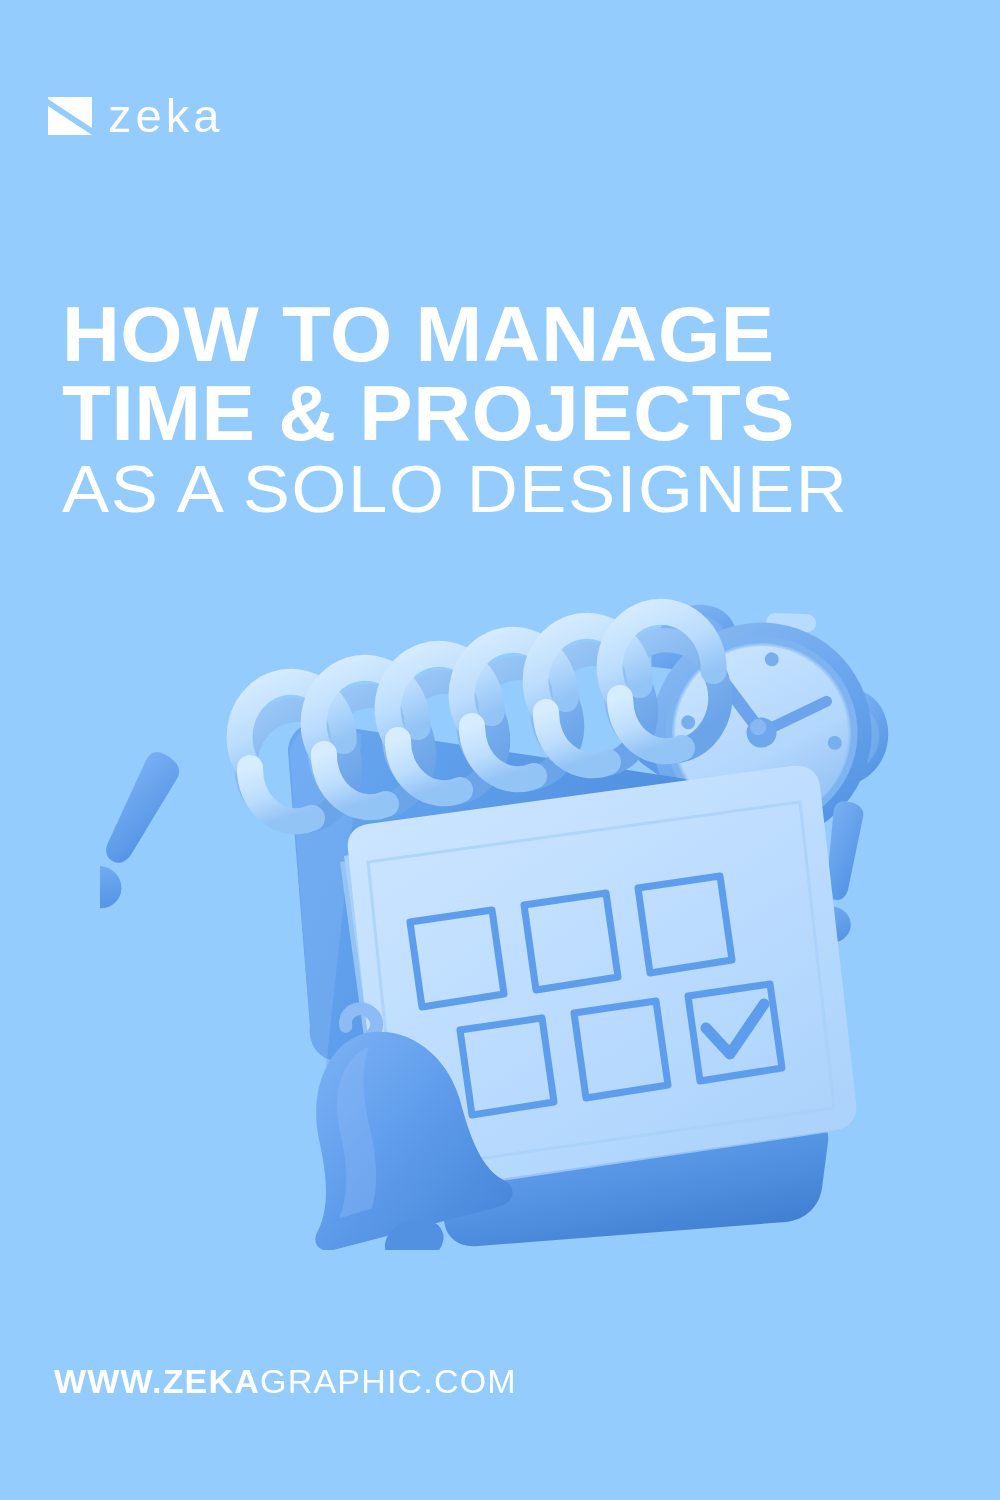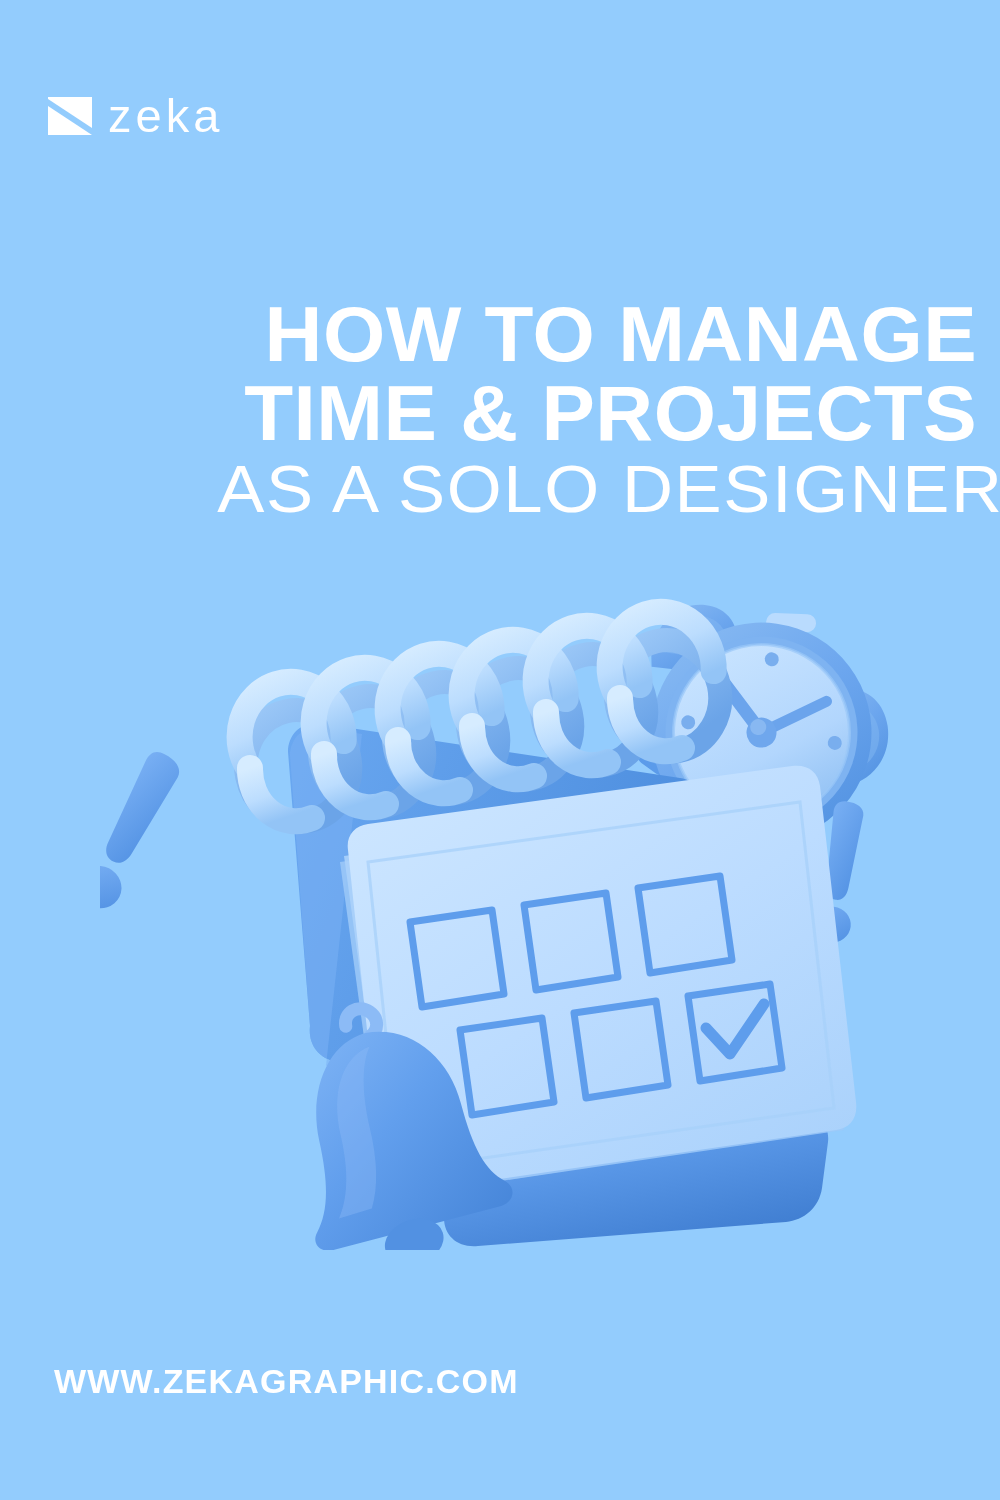--- a/index.html
+++ b/index.html
@@ -39,21 +39,20 @@
     line-height: 1;
     font-family: "Liberation Sans", sans-serif;
   }
 
   
   #title-block {
     position: absolute;
     left: 62px;
     top: 298px;
     width: 880px;
-    text-align: right;
   }
   .title-line {
     color: #ffffff;
     display: block;
     white-space: nowrap;
     line-height: 0.95;
   }
   .title-line.bold {
     font-weight: 700;
     font-size: 77px;
@@ -75,21 +74,21 @@
   #footer-url {
     position: absolute;
     left: 54px;
     top: 1362px;
     color: #ffffff;
     font-size: 34px;
     letter-spacing: 1.2px;
     white-space: nowrap;
   }
   #footer-url .u-light { font-weight: 700; }
-  #footer-url .u-bold  { font-weight: 700; }
+  #footer-url .u-bold  { font-weight: 400; }
 
   
   #illustration {
     position: absolute;
     left: 100px;
     top: 570px;
     width: 820px;
     height: 680px;
   }
   #illustration svg { display: block; width: 100%; height: 100%; }

